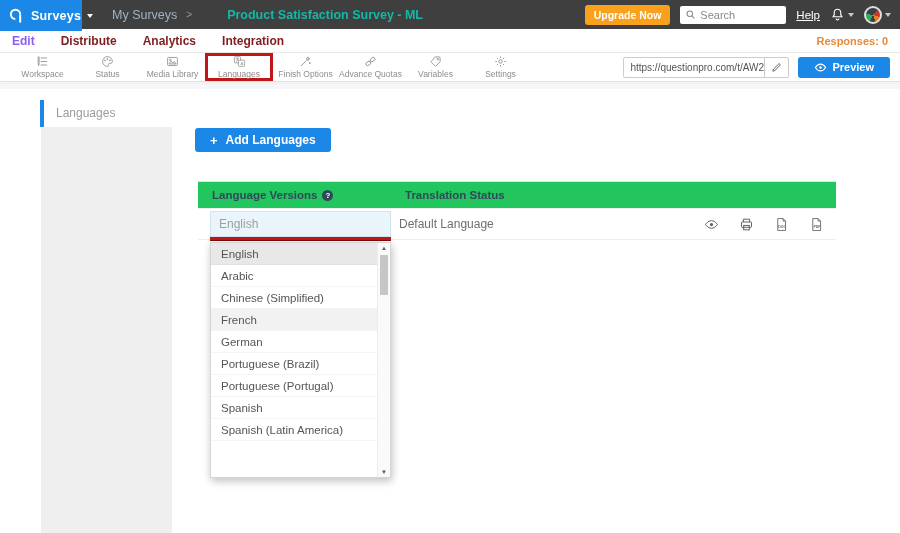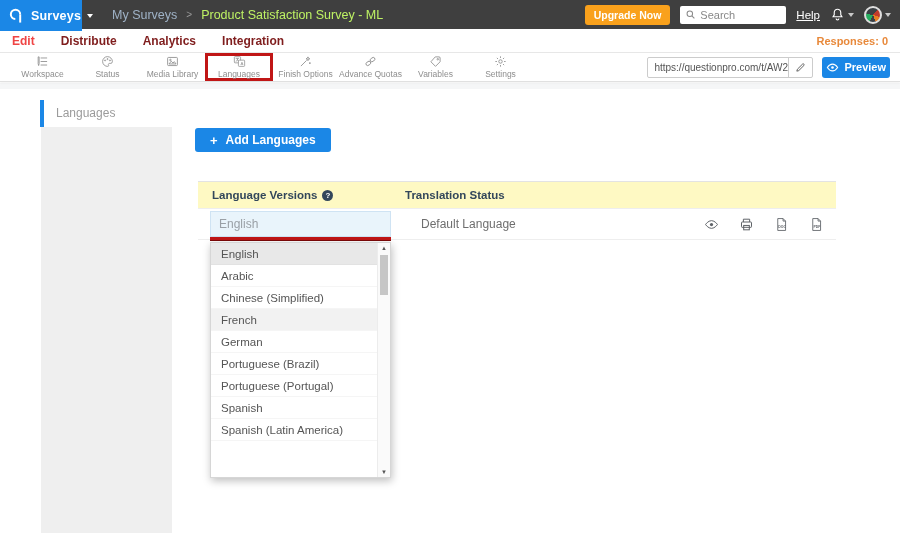--- a/index.html
+++ b/index.html
@@ -14,76 +14,76 @@
   
   .topbar { position:absolute; top:0; left:0; right:0; height:29px; background:#3f3f3f; z-index:10; }
   .logo-box { position:absolute; top:0; left:0; width:82px; height:31px; background:#1b87e6;
     display:flex; align-items:center; gap:6px; padding:0 7px 0 9px; color:#fff; cursor:pointer; z-index:11; }
   .logo-box .product { font-size:12.5px; font-weight:bold; letter-spacing:.2px; }
   .caret-down { width:0; height:0; border-left:3.5px solid transparent; border-right:3.5px solid transparent; border-top:4px solid #fff; }
   .caret-down.gray { border-top-color:#c9c9c9; }
   .breadcrumb { position:absolute; left:112px; top:0; height:29px; display:flex; align-items:center; gap:9px; }
   .bc-root { color:#9fb2c6; font-size:12.5px; cursor:pointer; }
   .bc-sep { color:#9a9a9a; font-size:10px; }
-  .bc-current { color:#bef264; font-size:12.5px; font-weight:normal; }
+  .bc-current { color:#14b8a6; font-size:12.5px; font-weight:bold;margin-left:26px; }
   .topbar-right { position:absolute; right:9px; top:0; height:29px; display:flex; align-items:center; gap:10px; }
   .upgrade-btn { background:#f9a11c; color:#fff; font-size:10.5px; font-weight:bold; padding:4px 9px; border-radius:3px; cursor:pointer; white-space:nowrap; }
   .search-box { width:106px; height:18px; background:#fff; border-radius:2px; display:flex; align-items:center; gap:4px; padding:0 5px; }
   .search-box input { border:none; outline:none; width:80px; font-size:11px; color:#555; font-family:inherit; background:transparent; }
   .search-box input::placeholder { color:#888; }
   .help-link { color:#fff; font-size:11.5px; cursor:pointer;text-decoration:underline; }
   .bell-wrap, .avatar-wrap { display:flex; align-items:center; gap:3px; cursor:pointer; }
   .avatar { width:18px; height:18px; border-radius:50%; border:2px solid #dedede;
     background:conic-gradient(#3a3f44 0 12%, #c0392b 12% 30%, #e67e22 30% 44%, #3a3f44 44% 58%, #27ae60 58% 78%, #3a3f44 78% 100%); }
 
   
   .navbar { position:absolute; top:29px; left:0; right:0; height:24px; background:#fff;
     border-bottom:1px solid #e7e7e7; display:flex; align-items:center; gap:26px; padding:0 12px; z-index:9; }
   .nav-item { font-size:12px; font-weight:bold; color:#7f1d1d; cursor:pointer; }
-  .nav-item.active { color:#ef4444; text-underline-offset:3px;text-align:right; }
+  .nav-item.active { color:#8b5cf6; text-underline-offset:3px;text-align:right; }
   .responses { margin-left:auto; color:#e8893b; font-size:11px; font-weight:bold; }
 
   
   .toolbar { position:absolute; top:53px; left:0; right:0; height:29px; background:#fff;
     border-bottom:1px solid #e0e0e0; box-shadow:0 1px 2px rgba(0,0,0,.06);
     display:flex; align-items:stretch; padding-left:10px; z-index:8; }
   .tool-item { width:65px; display:flex; flex-direction:column; align-items:center; justify-content:center; gap:1px; color:#8e8e8e; cursor:pointer; }
   .tool-item svg { width:13px; height:13px; }
   .tool-label { font-size:8.5px; white-space:nowrap; }
   .tool-item.highlighted { border:3px solid #c01616; width:68px; }
   .toolbar-right { margin-left:auto; display:flex; align-items:center; gap:9px; padding-right:10px; }
   .url-box { display:flex; align-items:center; height:21px; border:1px solid #ccc; border-radius:2px; background:#fff; }
   .url-text { width:140px; font-size:10px; color:#555; padding:0 6px; white-space:nowrap; overflow:hidden; cursor:text; }
   .url-edit-btn { width:24px; align-self:stretch; border-left:1px solid #ccc; display:flex; align-items:center; justify-content:center; cursor:pointer; }
-  .preview-btn { background:#1b87e6; color:#fff; height:21px; border-radius:3px; display:flex; align-items:center; gap:5px; padding:0 4px; font-size:11px; font-weight:bold; cursor:pointer; }
+  .preview-btn { background:#1b87e6; color:#fff; height:21px; border-radius:3px; display:flex; align-items:center; gap:5px; padding:0 16px; font-size:11px; font-weight:bold; cursor:pointer; }
 
   
   .content { position:absolute; top:83px; left:0; right:0; bottom:0; background:#fff; }
   .content-top-strip { position:absolute; top:0; left:0; right:0; height:6px; background:#f5f6f7; }
   .section-title-wrap { position:absolute; left:40px; top:17px; display:flex; }
   .title-accent { width:4px; height:27px; background:#1b87e6; }
   .section-title { font-size:12px; color:#9b9b9b; padding:6px 0 0 12px; }
   .sidebar-panel { position:absolute; left:41px; top:44px; width:131px; bottom:0; background:#efefef; }
 
   .add-btn { position:absolute; left:195px; top:45px; height:24px; background:#1b87e6; color:#fff;
     border-radius:3px; display:flex; align-items:center; gap:8px; padding:0 15px; font-size:12px; font-weight:bold; cursor:pointer; }
   .add-btn .plus { font-size:13px; }
 
   
   .lang-table { position:absolute; left:198px; top:98px; width:638px; }
-  .t-header { display:flex; align-items:center; height:28px; background:#fef9c3;
+  .t-header { display:flex; align-items:center; height:28px; background:#22c55e;
     border-top:1px solid #e3e3e3; border-bottom:1px solid #eee; font-size:11.5px; font-weight:bold; color:#33475b; }
   .th-lang { width:207px; padding-left:14px; display:flex; align-items:center; gap:5px; }
   .help-circle { width:11px; height:11px; background:#33475b; color:#fff; border-radius:50%;
     font-size:8px; font-weight:bold; display:inline-flex; align-items:center; justify-content:center; cursor:pointer; }
   .th-status { flex:1; }
   .t-row { position:relative; height:31px; border-bottom:1px solid #eee; }
   .lang-input { position:absolute; left:12px; top:2px; width:181px; height:26px; background:#e9f4fb;
     border:1px solid #cfe3f3; font-size:12px; color:#9aa0a6; padding-left:8px; font-family:inherit; outline:none; }
-  .row-status { position:absolute; left:223px; top:0; height:100%; display:flex; align-items:center; font-size:12px; color:#6e6e6e; }
+  .row-status { position:absolute; left:201px; top:0; height:100%; display:flex; align-items:center; font-size:12px; color:#6e6e6e; }
   .row-icons { position:absolute; right:12px; top:0; height:100%; display:flex; align-items:center; gap:20px; color:#5f6368; }
   .row-icons svg { width:15px; height:15px; cursor:pointer; }
 
   .red-underline { position:absolute; left:12px; top:56px; width:181px; height:4px;
     background:#c01616; border-bottom:1px solid #7c0909; z-index:5; }
 
   
   .dropdown { position:absolute; left:12px; top:61px; width:181px; height:236px; background:#fff;
     border:1px solid #d6d6d6; box-shadow:1px 3px 8px rgba(0,0,0,.25); z-index:6; }
   .dd-list { position:absolute; left:0; top:0; right:13px; }

